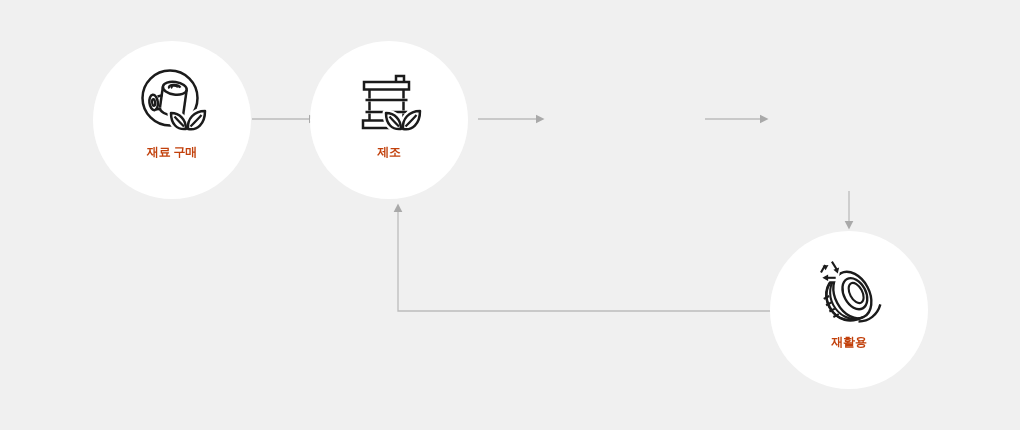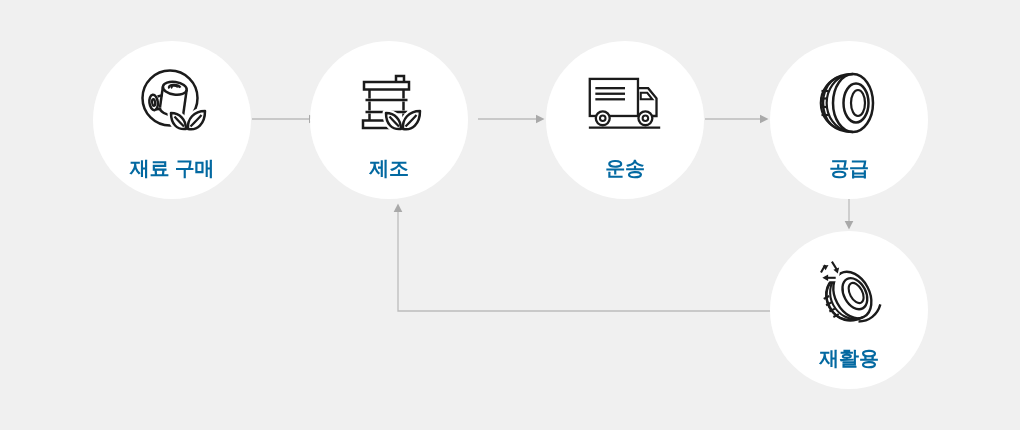--- a/index.html
+++ b/index.html
@@ -14,21 +14,21 @@
     padding-top:24px;box-sizing:border-box;
   }
   .node-1{left:93px;top:41px;}
   .node-2{left:310px;top:41px;}
   .node-3{left:546px;top:41px;}
   .node-4{left:770px;top:41px;}
   .node-5{left:770px;top:231px;}
   .icon{width:76px;height:76px;display:flex;align-items:center;justify-content:center;}
   .icon svg{display:block;}
   .label{
-    margin-top:15px;font-size:20px;font-weight:600;color:#0369a1;
+    margin-top:4px;font-size:12px;font-weight:600;color:#c2410c;
     line-height:1.2;letter-spacing:-0.2px;white-space:nowrap;
   }
   .ic{stroke:#1b1b1b;fill:none;stroke-width:2.5;stroke-miterlimit:10;}
   .ic-thin{stroke:#1b1b1b;fill:none;stroke-width:2.2;stroke-miterlimit:10;}
   .halo{stroke:#ffffff;fill:#ffffff;stroke-width:7;stroke-linejoin:round;}
   .leaf{stroke:#1b1b1b;fill:#ffffff;stroke-width:2.5;stroke-linejoin:round;}
   .wheel{stroke:#1b1b1b;fill:#ffffff;stroke-width:2.5;}
   .head{fill:#a9a9a9;}
   .eline{stroke:#bcbcbc;stroke-width:1.3;fill:none;}
 </style>
@@ -116,56 +116,21 @@
           <path class="leaf" d="M0 0 C -9 1 -15 -5 -15 -16 C -6 -16 0 -9 0 0 Z"></path>
           <path class="ic-thin" d="M-2 -2.5 C -6 -6.5 -9 -9.5 -11.5 -12.5"></path>
           <path class="leaf" d="M2 0 C 11 2 19 -5 19 -18 C 8 -18 1 -10 2 0 Z"></path>
           <path class="ic-thin" d="M4.5 -2.5 C 9 -7 12.5 -10.5 15.5 -14"></path>
         </g>
       </svg>
     </span>
     <span class="label">제조</span>
   </div>
 
-  <div class="node node-3">
-    <span class="icon">
-      <svg width="80" height="58" viewBox="0 0 82 58">
-        <rect class="ic" x="3" y="3" width="52" height="40"></rect>
-        <path class="ic" d="M9 13 H 41"></path>
-        <path class="ic" d="M9 19 H 41"></path>
-        <path class="ic" d="M9 25 H 41"></path>
-        <path class="ic" d="M55 13 H 66 L 75 24 V 43 H 55"></path>
-        <path class="ic-thin" d="M58 18 H 65 L 70.5 25 H 58 Z"></path>
-        <circle class="wheel" cx="17" cy="45.5" r="7.5"></circle>
-        <circle class="ic-thin" cx="17" cy="45.5" r="3"></circle>
-        <circle class="wheel" cx="63" cy="45.5" r="7.5"></circle>
-        <circle class="ic-thin" cx="63" cy="45.5" r="3"></circle>
-        <path class="ic" d="M2 55.5 H 79"></path>
-      </svg>
-    </span>
-    <span class="label">운송</span>
-  </div>
 
-  <div class="node node-4">
-    <span class="icon">
-      <svg width="72" height="72" viewBox="0 0 72 72">
-        <ellipse class="ic" cx="40" cy="36" rx="20" ry="29"></ellipse>
-        <path class="ic" d="M40 7 C 22 7 10 17 10 36 C 10 55 22 65 40 65"></path>
-        <path class="ic-thin" d="M34 8 A 25 28.5 0 0 0 34 64"></path>
-        <path class="ic-thin" d="M28 9.5 A 25 27 0 0 0 28 62.5"></path>
-        <ellipse class="ic" cx="43" cy="36" rx="12.5" ry="19.5"></ellipse>
-        <ellipse class="ic-thin" cx="45" cy="36" rx="7" ry="13"></ellipse>
-        <path class="ic-thin" d="M8.5 24 H 15.5"></path>
-        <path class="ic-thin" d="M7.5 31.5 H 14.5"></path>
-        <path class="ic-thin" d="M7.5 40 H 14.5"></path>
-        <path class="ic-thin" d="M8.5 48 H 15.5"></path>
-      </svg>
-    </span>
-    <span class="label">공급</span>
-  </div>
 
   <div class="node node-5">
     <span class="icon">
       <svg width="76" height="76" viewBox="0 0 80 80">
         <path class="ic" d="M50 70 C 61 70 70 63 73 52"></path>
         <g transform="rotate(-28 40 44)">
           <ellipse class="ic" cx="44" cy="44" rx="18" ry="26"></ellipse>
           <path class="ic" d="M44 18 C 28 18 17 27 17 44 C 17 61 28 70 44 70"></path>
           <path class="ic-thin" d="M39 19 A 22 25.5 0 0 0 39 69"></path>
           <path class="ic-thin" d="M34 20.5 A 22 24 0 0 0 34 67.5"></path>

